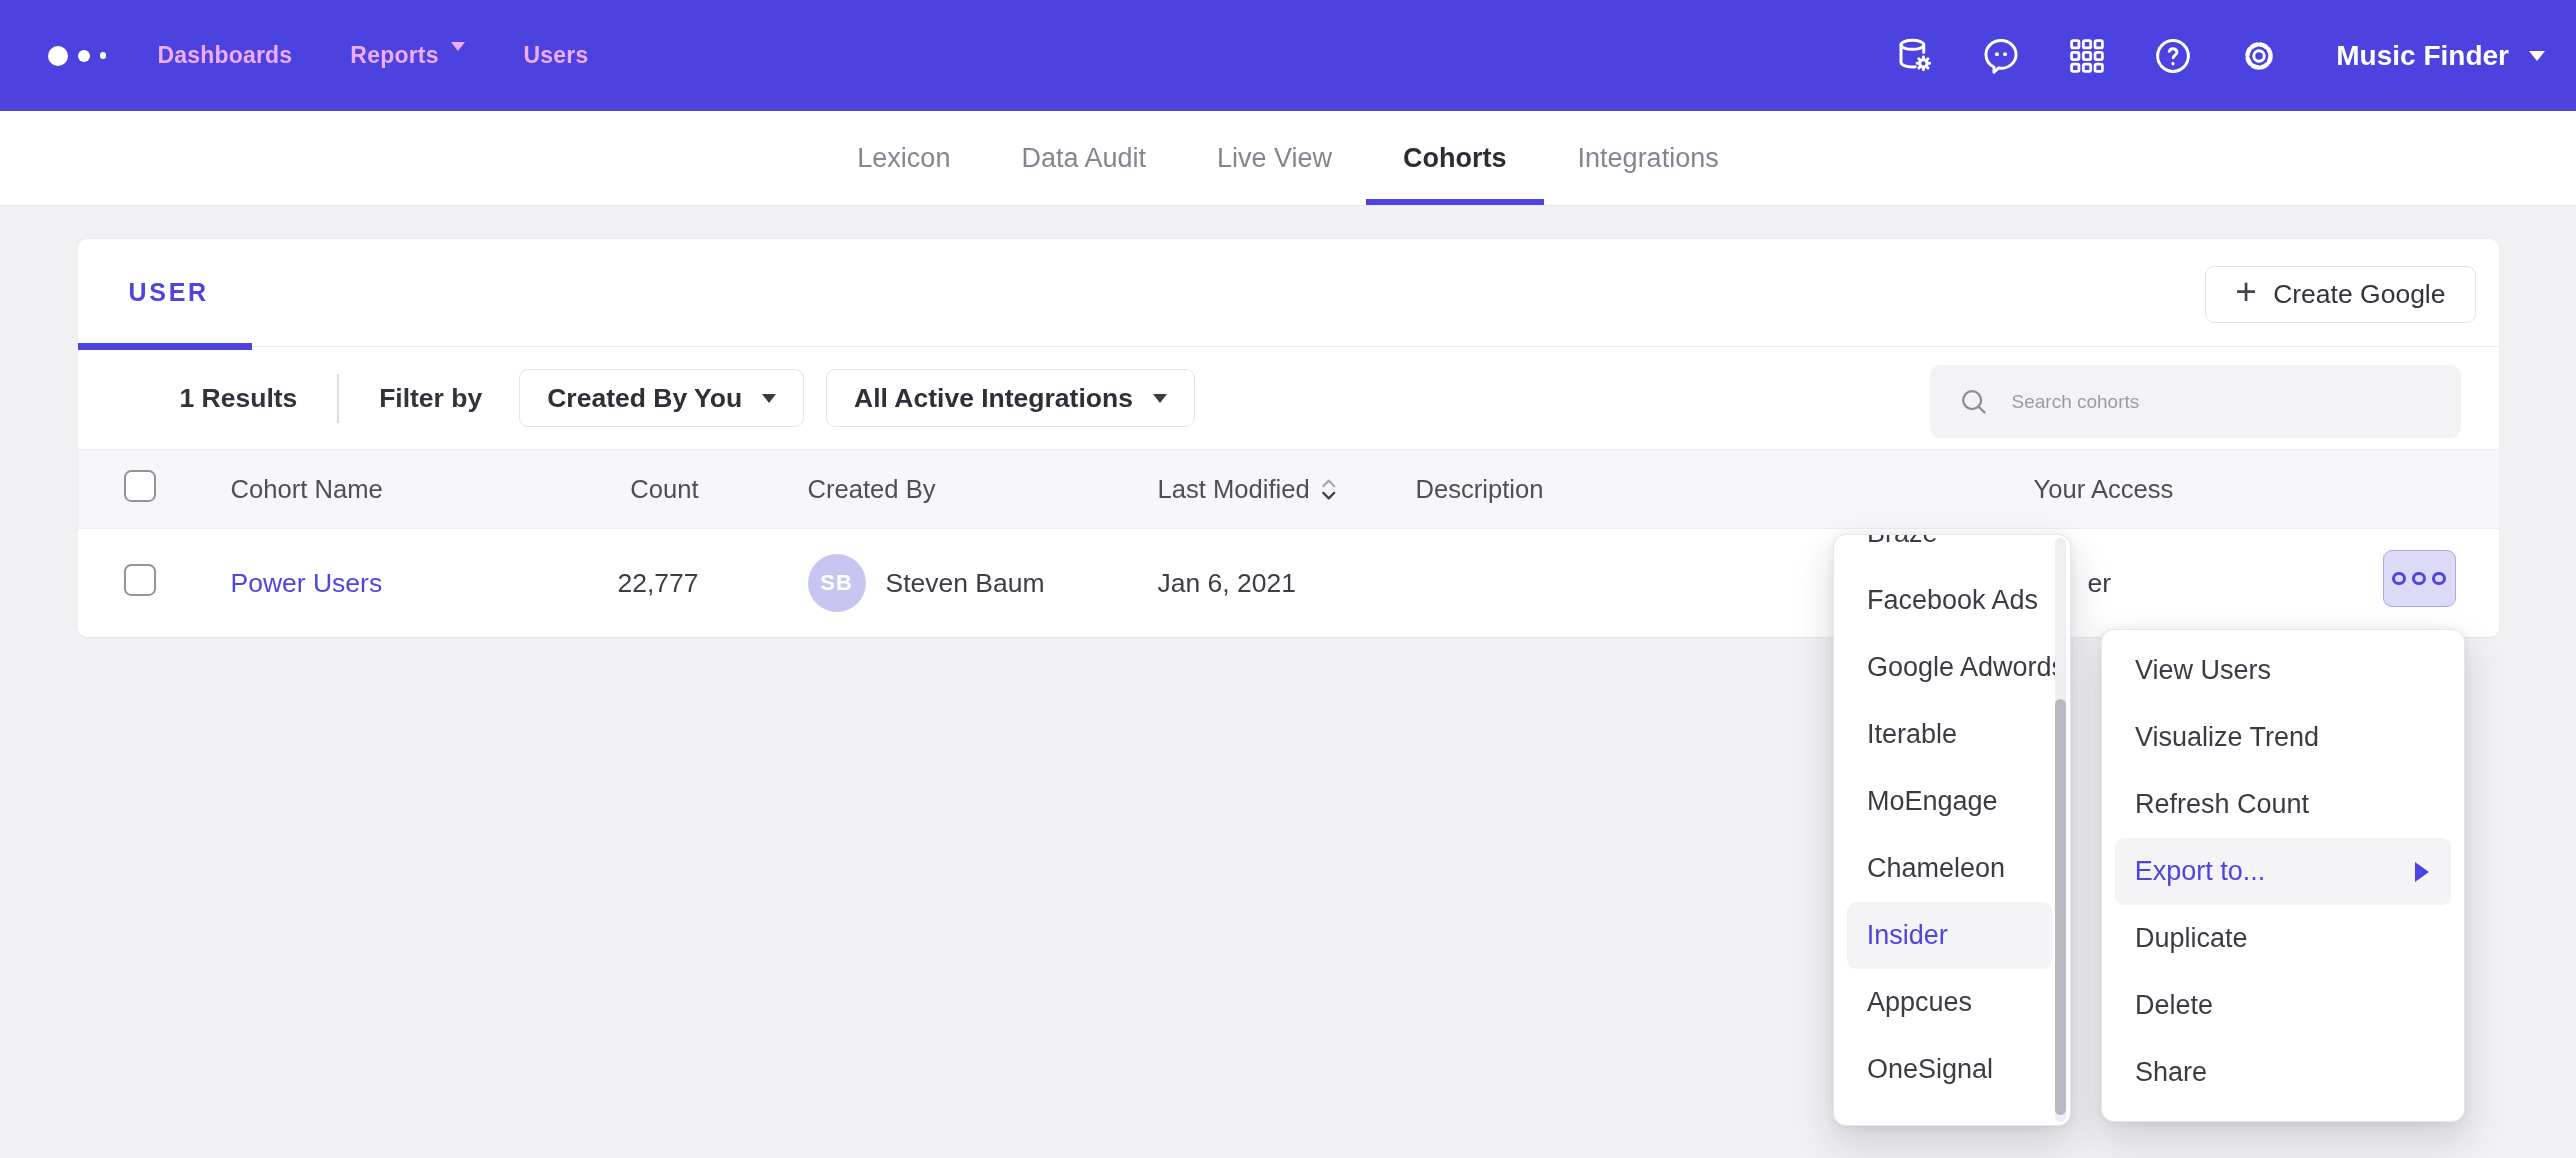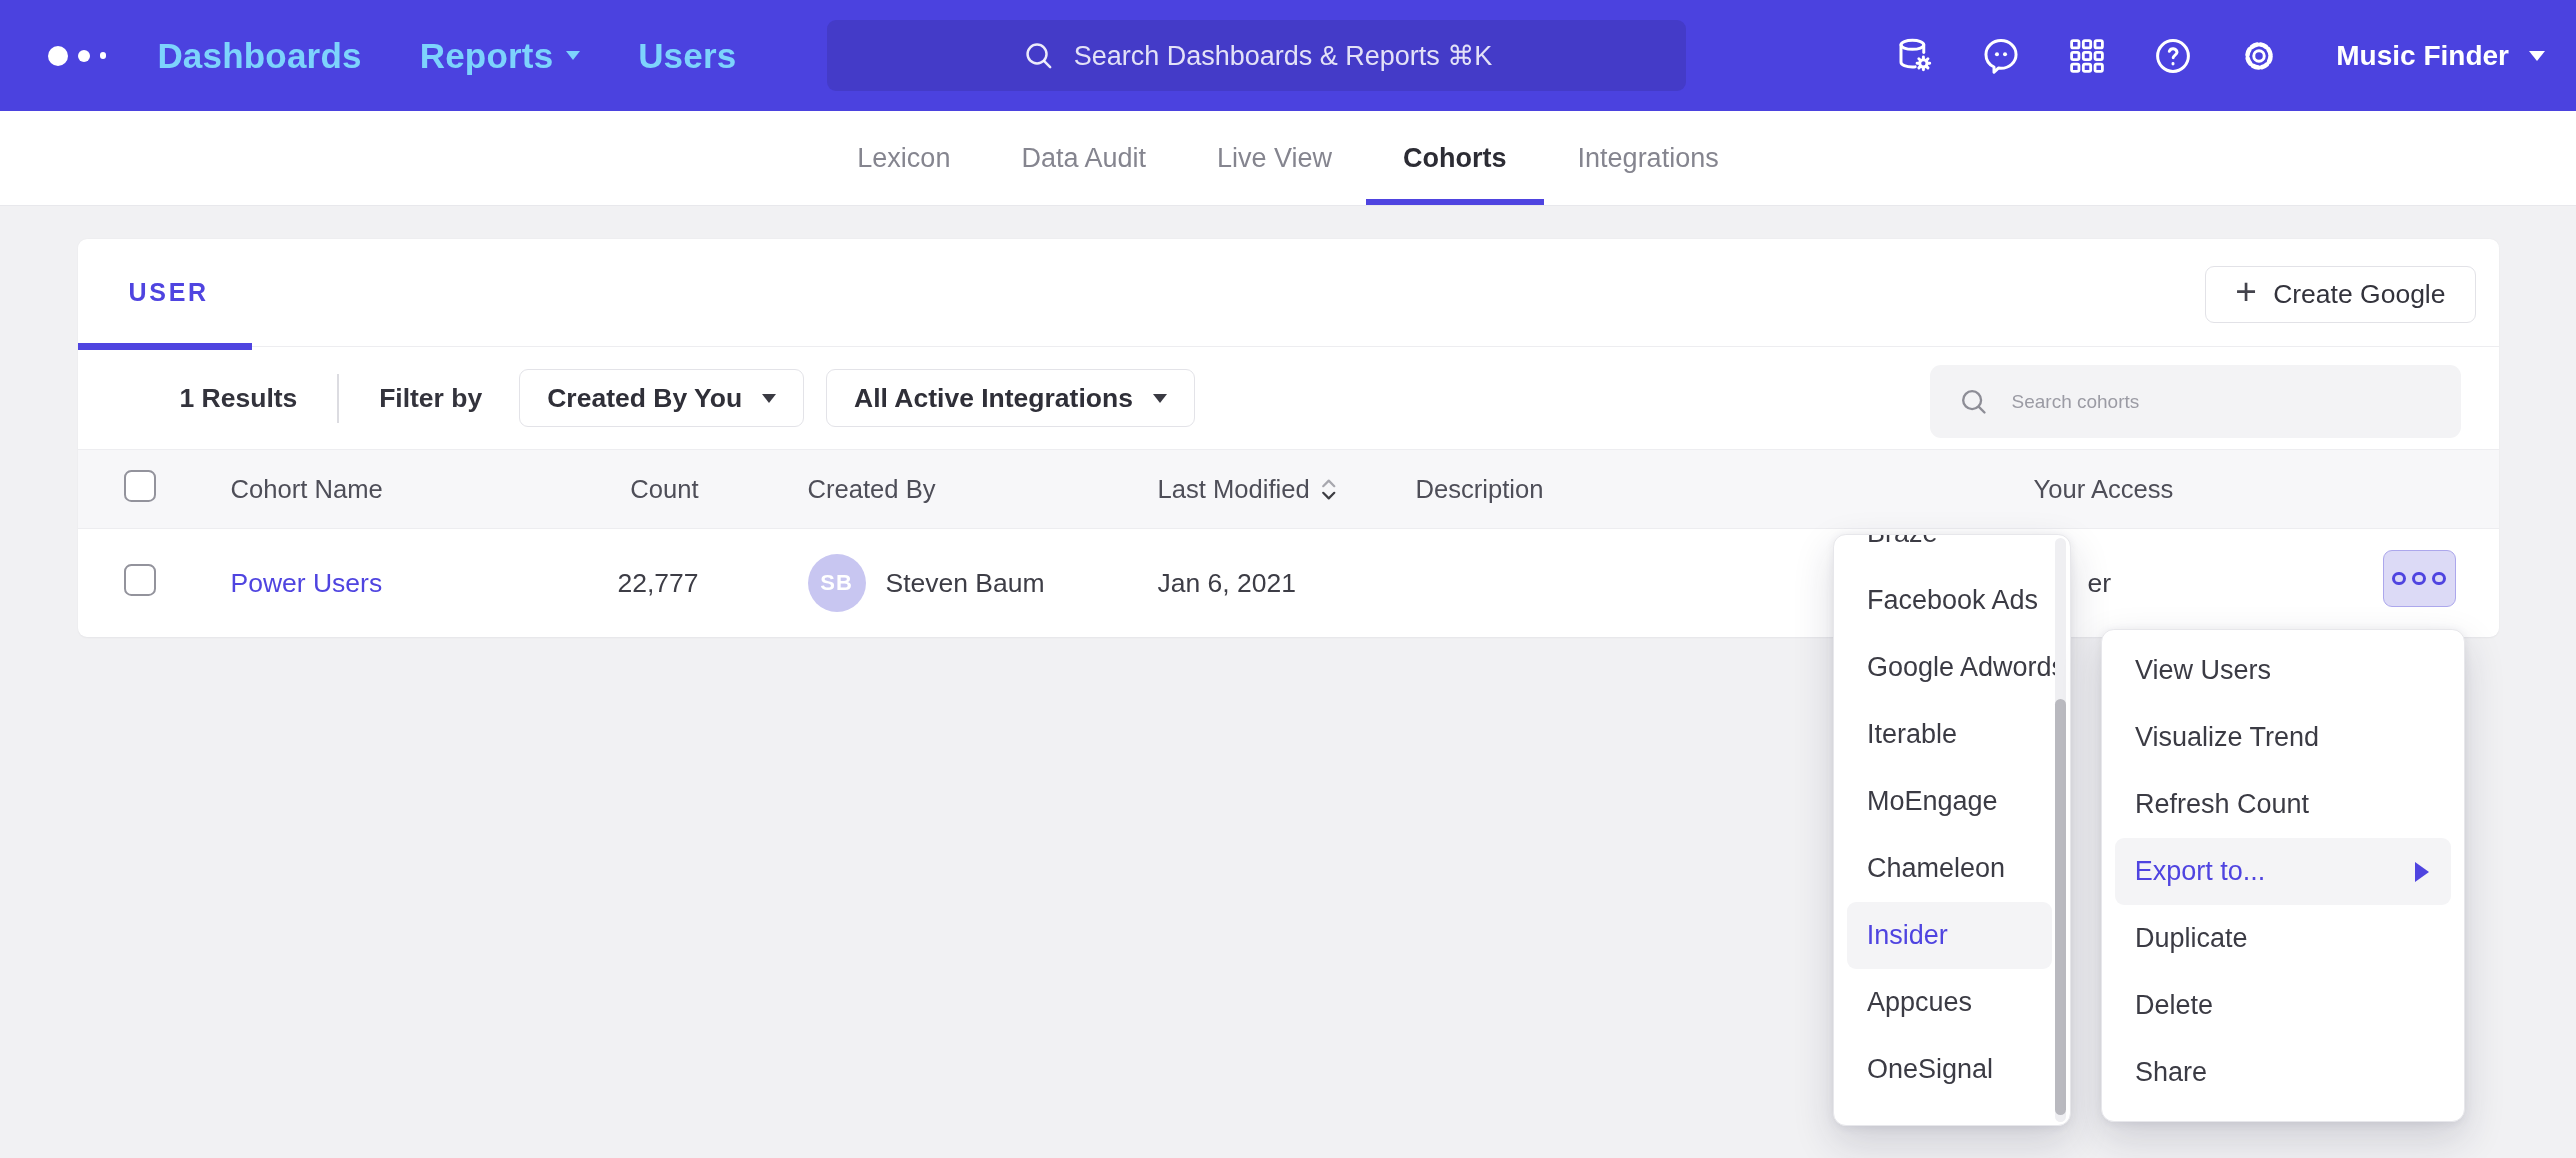--- a/index.html
+++ b/index.html
@@ -17,21 +17,21 @@
     font-family:"Liberation Sans",sans-serif;background:var(--bg);
     -webkit-font-smoothing:antialiased;
   }
   
   .topbar{height:111px;background:var(--topbar);display:flex;align-items:center;position:relative;padding:0 31px 0 48px}
   .logo{display:flex;align-items:center;gap:10px;cursor:pointer}
   .logo .d1{width:20px;height:20px;border-radius:50%;background:#fff}
   .logo .d2{width:12px;height:12px;border-radius:50%;background:#fff}
   .logo .d3{width:6.4px;height:6.4px;border-radius:50%;background:#fff}
   .topnav{display:flex;gap:58px;margin-left:51px}
-  .nav-item{color:#7dd3fc;font-size:35px;font-weight:600;display:flex;align-items:center;cursor:pointer;letter-spacing:0.2px}
+  .nav-item{color:#f0abfc;font-size:23px;font-weight:600;display:flex;cursor:pointer;letter-spacing:0.2px}
   .dd{width:0;height:0;border-left:8.2px solid transparent;border-right:8.2px solid transparent;border-top:10px solid currentColor;display:inline-block}
   .nav-item .dd{display:none;margin-left:12.8px;border-top-width:9px;border-left-width:7.3px;border-right-width:7.3px}
   .nav-item.caret .dd{display:inline-block}
   .topsearch{position:absolute;left:827px;top:20px;width:859px;height:71px;background:var(--pill);border-radius:9px;
     display:flex;align-items:center;justify-content:center;gap:18px;color:rgba(255,255,255,.85);font-size:27px;cursor:text}
   .topsearch svg{width:35px;height:35px}
   .topright{margin-left:auto;display:flex;align-items:center;gap:44px}
   .icon-btn{width:42px;height:42px;display:flex;align-items:center;justify-content:center;cursor:pointer}
   .icon-btn svg{width:42px;height:42px}
   .project{display:flex;align-items:center;gap:20px;color:#fff;font-size:28px;font-weight:700;margin-left:12.8px;cursor:pointer}
@@ -116,27 +116,20 @@
       <div class="nav-item caret">
         <span>Reports</span>
         <span class="dd"></span>
       </div>
 
       <div class="nav-item">
         <span>Users</span>
 
       </div>
     </nav>
-  <div class="topsearch">
-    <svg viewBox="0 0 24 24" fill="none" stroke="rgba(255,255,255,.9)" stroke-width="1.7" stroke-linecap="round">
-      <circle cx="11" cy="11" r="6.5"></circle>
-        <path d="M15.9 15.9 20 20"></path>
-    </svg>
-    <span>Search Dashboards &amp; Reports ⌘K</span>
-  </div>
   <div class="topright">
     <span class="icon-btn">
       <svg viewBox="0 0 24 24" fill="none" stroke="#fff" stroke-width="1.7" stroke-linecap="round" stroke-linejoin="round">
         <ellipse cx="10.5" cy="5.6" rx="6.5" ry="2.6"></ellipse>
         <path d="M4 5.6v10c0 1.5 2.9 2.7 6.5 2.7.6 0 1.1 0 1.6-.1"></path>
         <path d="M17 5.6v4.4"></path>
         <circle cx="16.8" cy="16.2" r="2.1"></circle>
         <path d="M16.8 12.6v1.4M16.8 18.4v1.4M13.2 16.2h1.4M19 16.2h1.4M14.2 13.6l1 1M18.4 17.8l1 1M19.4 13.6l-1 1M15.2 17.8l-1 1"></path>
       </svg>
     </span>

